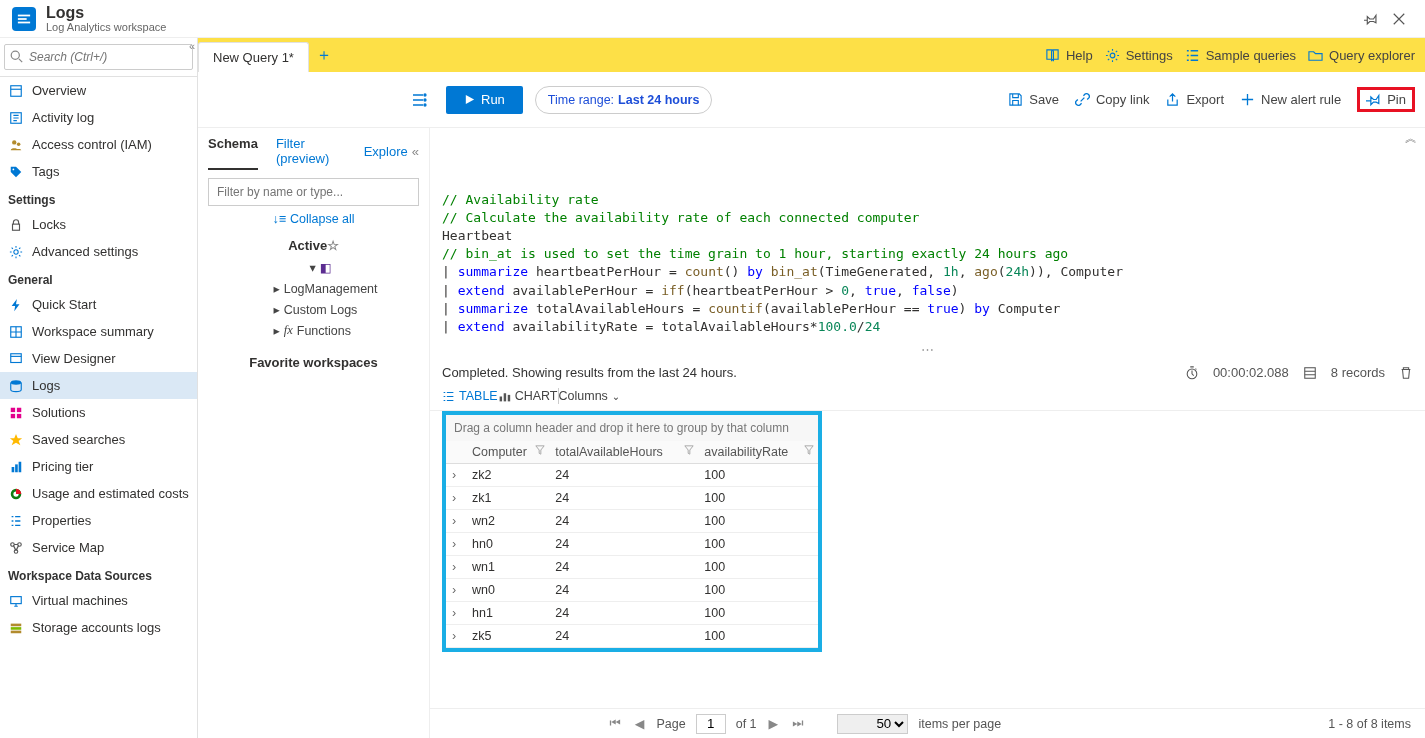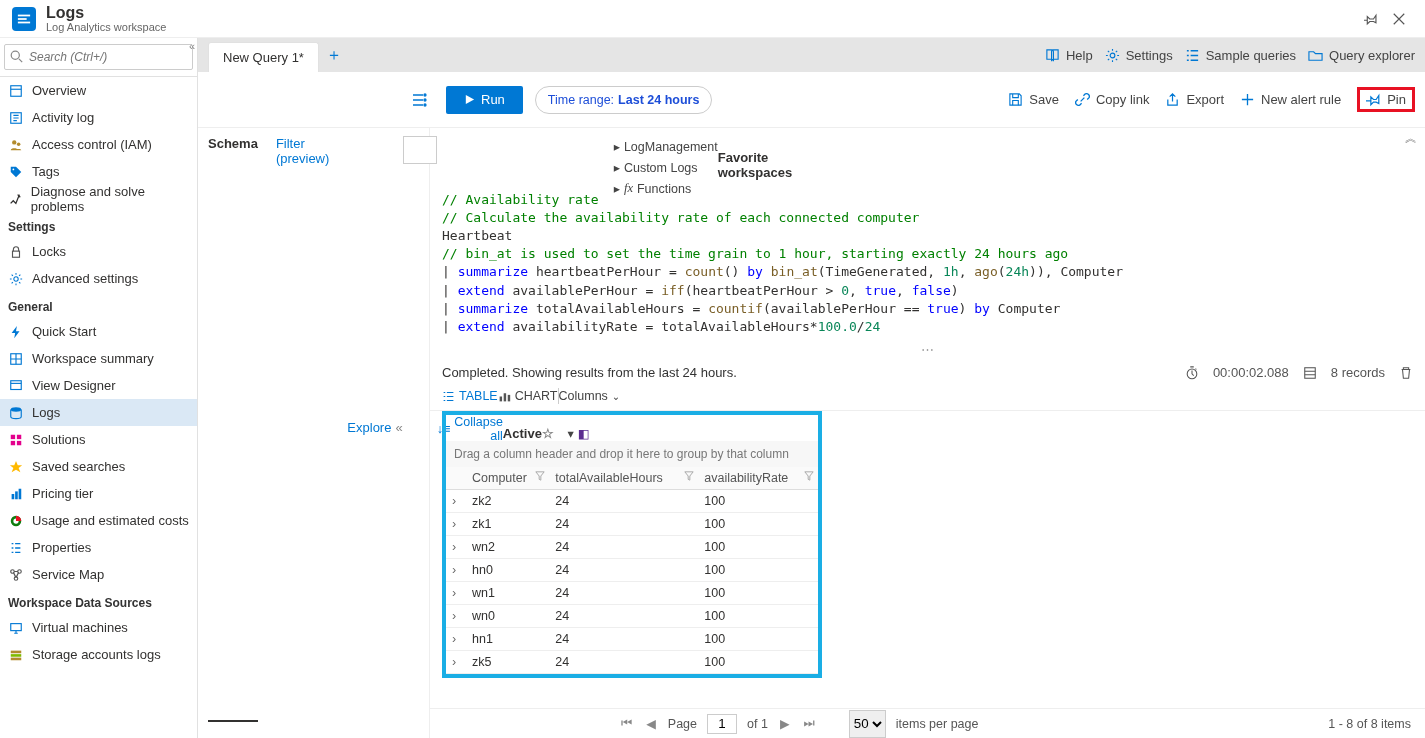--- a/index.html
+++ b/index.html
@@ -26,21 +26,21 @@
 .sidebar .collapse-handle { position: absolute; right: 2px; top: 2px; font-size: 11px; color: #888; cursor: pointer; }
 .sidebar .nav-item { display: flex; align-items: center; height: 27px; padding: 0 8px; cursor: pointer; gap: 8px; }
 .sidebar .nav-item.selected { background: #dae8f5; }
 .sidebar .nav-item .nav-icon { width: 16px; height: 16px; display: flex; align-items: center; justify-content: center; font-size: 13px; }
 .sidebar .section-title { font-weight: 600; font-size: 12px; padding: 8px 8px 4px; color: #333; }
 
 
 .content { flex: 1; display: flex; flex-direction: column; }
 
 
-.tabbar { height: 34px; background: #e5e5e5; display: flex; align-items: stretch; padding-left: 10px; }
+.tabbar { height: 34px; background: #fde047; display: flex; align-items: stretch; padding-left: 0; }
 .tabbar .tab { display: flex; align-items: center; padding: 0 14px; background: #fff; border-top: 1px solid #e1e1e1; border-left: 1px solid #e1e1e1; border-right: 1px solid #e1e1e1; border-top-left-radius: 3px; border-top-right-radius: 3px; margin-top: 4px; font-size: 13px; cursor: pointer; }
 .tabbar .tab-plus { display: flex; align-items: center; justify-content: center; width: 30px; color: #0078d4; font-size: 16px; cursor: pointer; }
 .tabbar .tabbar-right { margin-left: auto; display: flex; align-items: center; gap: 12px; padding-right: 10px; }
 .tabbar .tabbar-right .tb-btn { display: flex; align-items: center; gap: 6px; color: #444; font-size: 13px; cursor: pointer; }
 .tabbar .tabbar-right .tb-btn .ic { color: #0078d4; }
 
 
 .actionbar { height: 56px; display: flex; align-items: center; padding: 0 10px 0 220px; gap: 12px; border-bottom: 1px solid #eee; position: relative;}
 .actionbar .filter-toggle { position: absolute; left: 214px; color: #0078d4; cursor: pointer; padding-right:8px;}
 .actionbar .run-btn { background: #0078d4; color: #fff; border: none; border-radius: 2px; height: 28px; padding: 0 18px; display: flex; align-items: center; gap: 6px; font-size: 13px; cursor: pointer; }
@@ -48,21 +48,21 @@
 .actionbar .time-range .bold { font-weight: 600; }
 .actionbar .right { margin-left: auto; display: flex; align-items: center; gap: 16px; }
 .actionbar .right .ab-btn { display: flex; align-items: center; gap: 6px; color: #444; cursor: pointer; font-size: 13px; }
 .actionbar .right .ab-btn .ic { color: #0078d4; }
 .pin-highlight { border: 3px solid #e81123; padding: 2px 6px; }
 
 
 .editor-split { display: flex; flex: 1; overflow: hidden; }
 
 
-.schema { width: 232px; border-right: 1px solid #eee; padding: 8px 10px; display: flex; flex-direction: row; }
+.schema { width: 232px; border-right: 1px solid #eee; padding: 8px 10px; display: flex; flex-direction: column; align-items: center; }
 .schema .schema-tabs { display: flex; gap: 18px; font-size: 13px; margin-bottom: 8px; }
 .schema .schema-tabs .st { cursor: pointer; padding-bottom: 4px; color:#0078d4; }
 .schema .schema-tabs .st.active { color:#323130; border-bottom: 2px solid #323130; font-weight:600;}
 .schema .schema-tabs .st.last { margin-left:auto; display:flex; align-items:center; gap:4px;}
 .schema .filter-input { width: 100%; height: 28px; border: 1px solid #ccc; padding: 0 24px 0 8px; font-size: 12px; color: #888; margin-bottom: 6px; }
 .schema .collapse-all { text-align: right; color: #0078d4; font-size: 12.5px; cursor: pointer; margin-bottom: 8px; display:flex; justify-content:flex-end; align-items:center; gap:4px;}
 .schema .tree-head { display: flex; align-items: center; justify-content: space-between; font-weight: 600; font-size: 13px; padding: 4px 0; }
 .schema .tree-row { display: flex; align-items: center; gap: 4px; font-size: 12.5px; padding: 3px 0 3px 14px; cursor: pointer; color:#444;}
 .schema .tree-sub { padding-left: 24px; }
 .schema .fav { font-weight: 600; margin-top: 14px; }
@@ -81,31 +81,31 @@
 .results-meta .right { margin-left: auto; display: flex; align-items: center; gap: 14px; color: #555; }
 .results-meta .ic { color: #555; }
 
 .view-tabs { display: flex; align-items: center; gap: 0; padding: 2px 12px 6px; font-size: 12.5px; border-bottom: 1px solid #eee;}
 .view-tabs .vt { display: flex; align-items: center; gap: 4px; cursor: pointer; color: #444; }
 .view-tabs .vt.active { color: #0078d4; }
 .view-tabs .divider { width:1px; height:16px; background:#ccc; }
 
 .grid-wrap { padding: 0 12px; }
 .grid-box { border: 4px solid #1aaee5; width: 380px; }
-.grid-box .drag-hint { background: #f7f7f7; color: #777; font-size: 12px; padding: 6px 8px; margin-top: 26px; }
+.grid-box .drag-hint { background: #f7f7f7; color: #777; font-size: 12px; padding: 6px 8px; }
 .grid-box table { width: 100%; border-collapse: collapse; font-size: 12.5px; }
 .grid-box thead th { text-align: left; font-weight: 400; color: #555; padding: 4px 6px; border-bottom: 1px solid #ddd; position: relative; background:#fafafa;}
 .grid-box thead th .filter { position: absolute; right: 4px; top: 4px; color: #aaa; cursor:pointer;}
 .grid-box tbody td { padding: 4px 6px; border-bottom: 1px solid #eee; }
 .grid-box tbody td:first-child { width: 20px; color: #666; }
 
 .pager { position: absolute; bottom: 0; left: 430px; right: 0; height: 30px; border-top: 1px solid #eee; display: flex; align-items: center; padding: 0 14px; font-size: 12.5px; color: #555; background:#fff;}
 .pager .mid { margin: 0 auto; display: flex; align-items: center; gap: 10px; }
 .pager input.pg { width: 30px; height: 20px; border: 1px solid #ccc; text-align: center; }
-.pager select { height: 28px; border: 1px solid #ccc; }
+.pager select { height: 20px; border: 1px solid #ccc; padding-left: 34px; }
 .pager .caret-btn { cursor: pointer; color: #888; padding: 0 2px; }
 
 .ic { display:inline-flex; }
 svg { display:block; }
 </style>
 </head>
 <body>
 
 <div class="root">
 
@@ -178,29 +178,20 @@
           </div>
           <div class="nav-item">
             <span class="nav-icon">
               <svg width="14" height="14" viewBox="0 0 16 16" fill="#0078d4">
                 <path d="M2 2h6l6 6-6 6-6-6z"></path>
                 <circle cx="5" cy="5" r="1" fill="#fff"></circle>
               </svg>
             </span>
             <span>Tags</span>
           </div>
-          <div class="nav-item">
-            <span class="nav-icon">
-              <svg width="14" height="14" viewBox="0 0 16 16" stroke="#323130" fill="none" stroke-width="1.5">
-                <path d="M3 13l3-3 3 3 4-10"></path>
-                <path d="M11 3l3 3" stroke="#323130"></path>
-              </svg>
-            </span>
-            <span>Diagnose and solve problems</span>
-          </div>
           <div class="section-title">Settings</div>
           <div class="nav-item">
             <span class="nav-icon">
               <svg width="14" height="14" viewBox="0 0 16 16" fill="none" stroke="#555" stroke-width="1.3">
                 <rect x="4" y="7" width="8" height="7"></rect>
                 <path d="M5 7V5a3 3 0 016 0v2"></path>
               </svg>
             </span>
             <span>Locks</span>
           </div>

